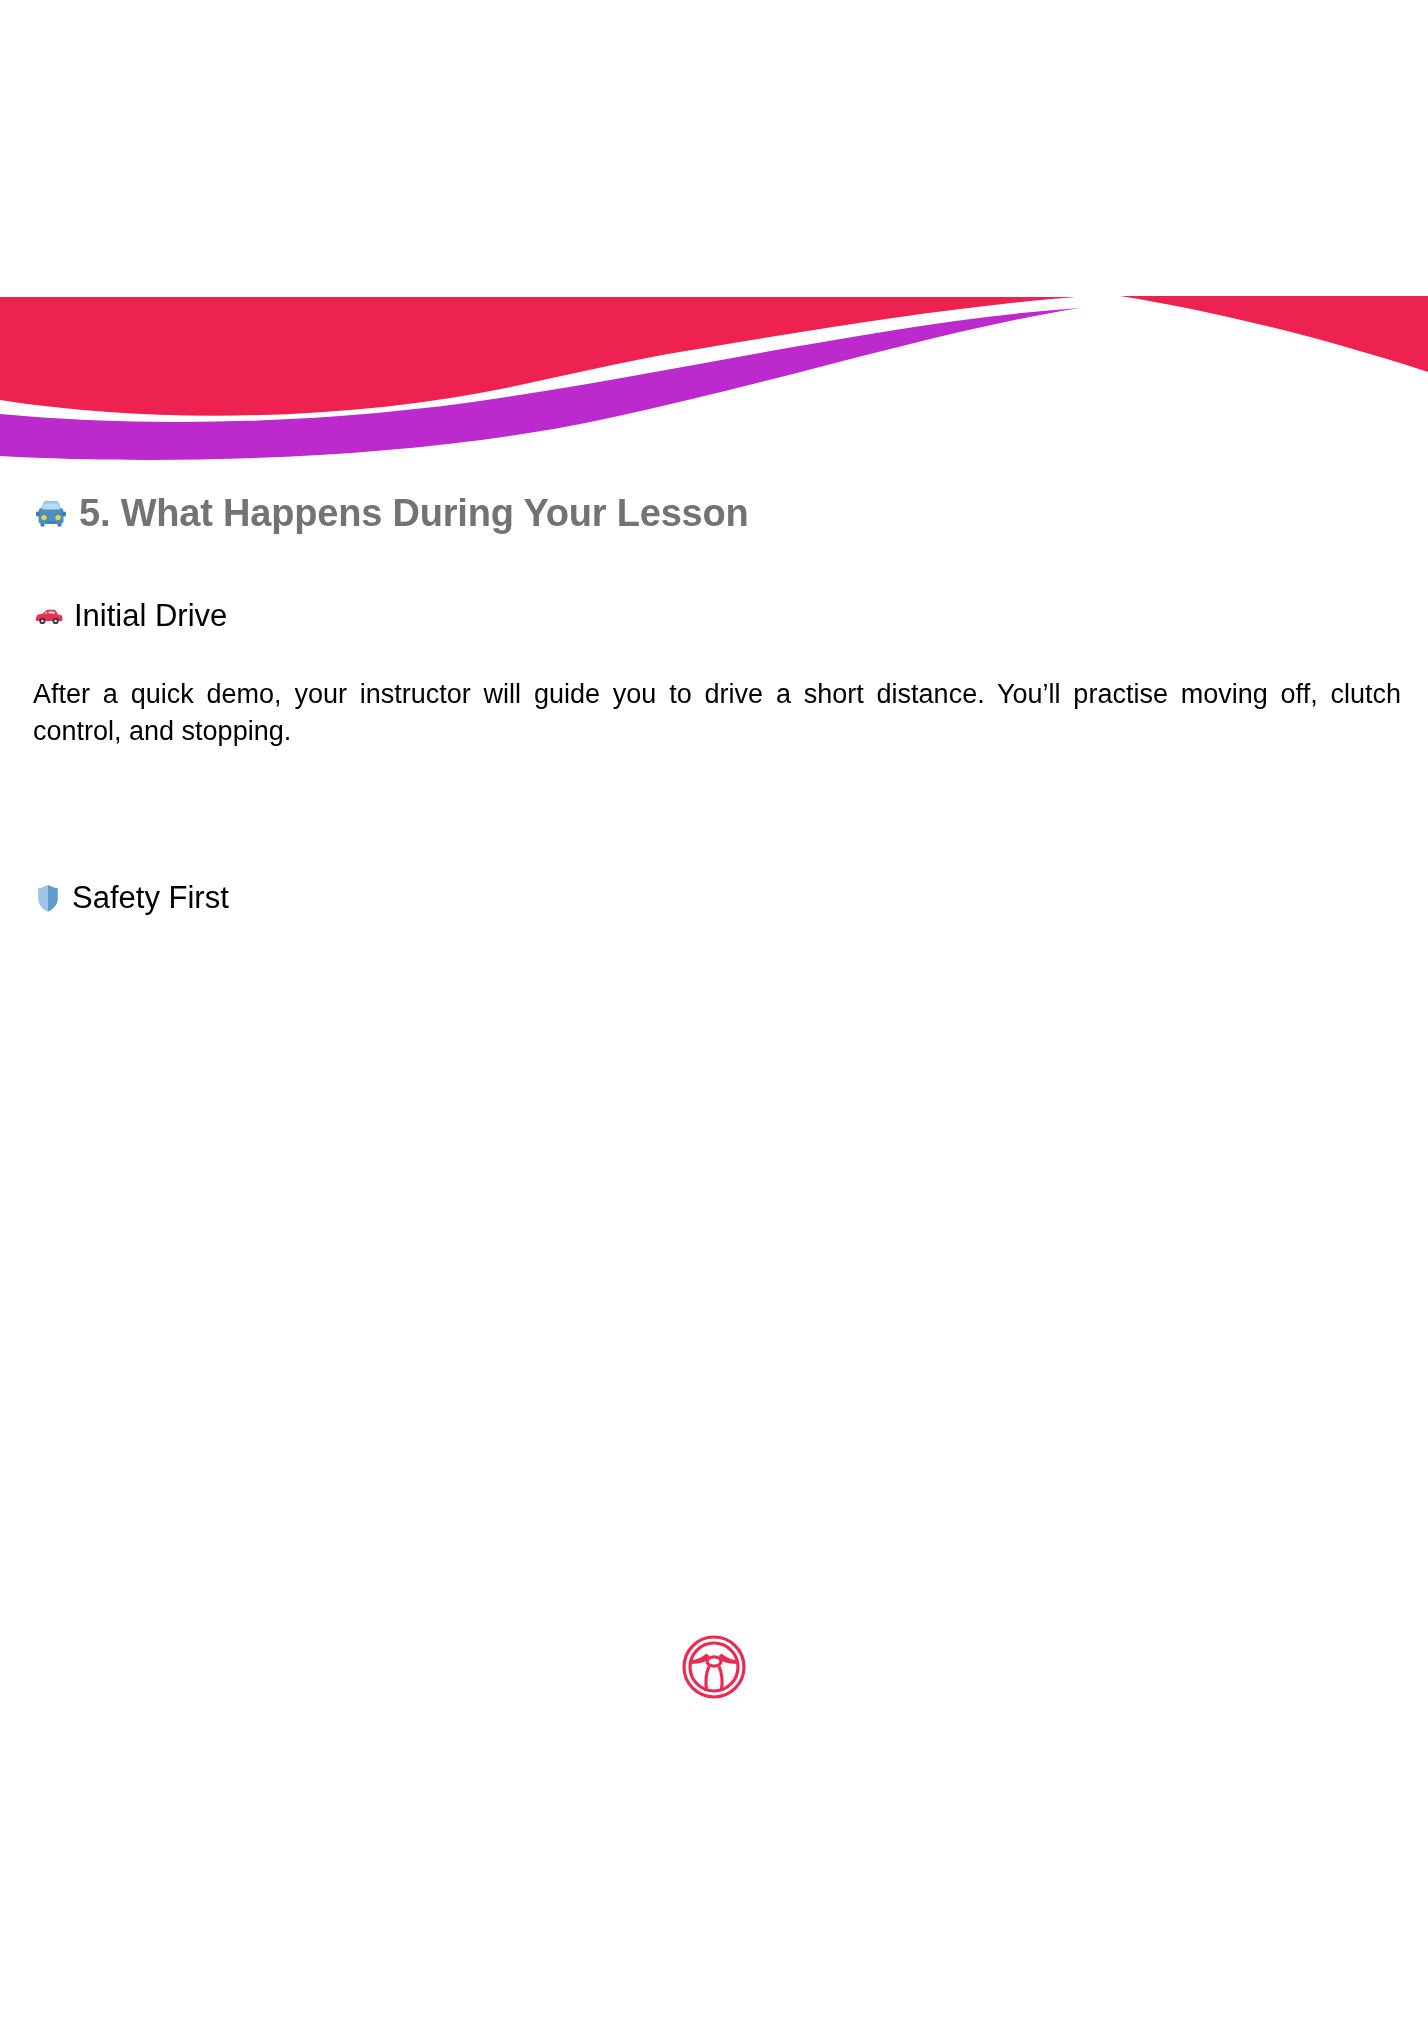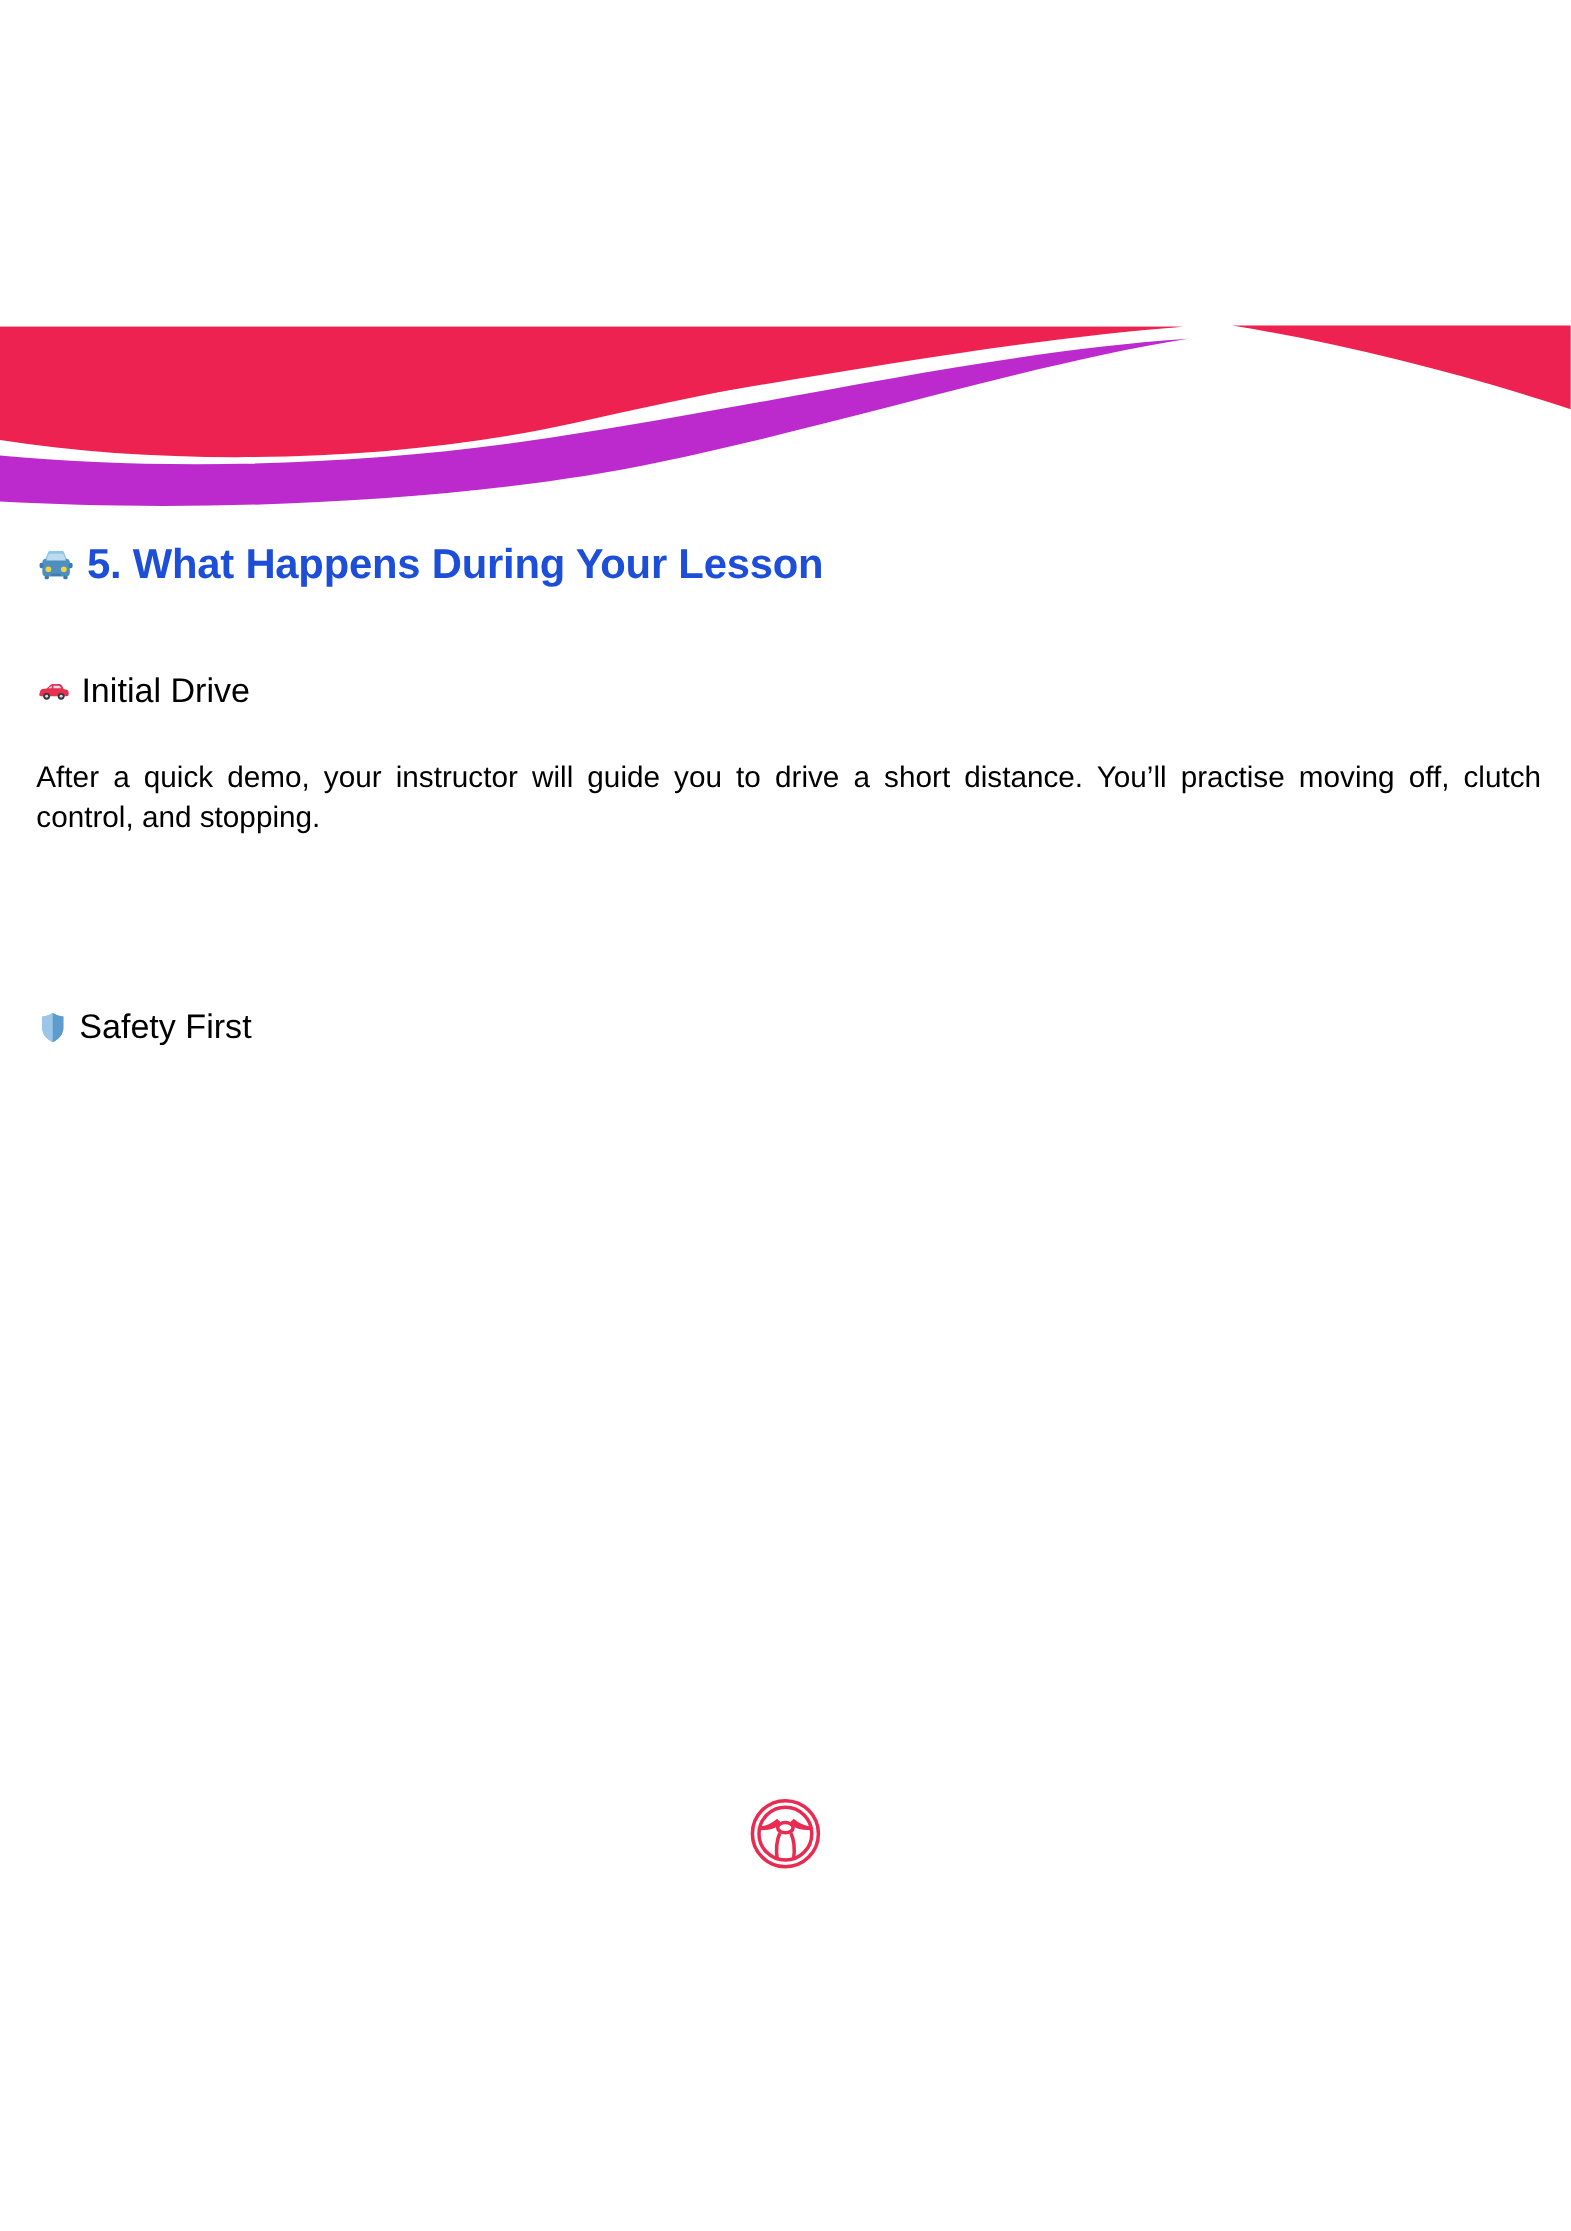--- a/index.html
+++ b/index.html
@@ -39,31 +39,31 @@
     left: 33px;
     width: 1368px;
   }
 
   .doc-title {
     font-size: 38px;
     font-weight: bold;
     letter-spacing: -0.2px;
     line-height: 1.25;
     margin: 0 0 0 0;
-    color: #1d4ed8;
+    color: #737373;
     display: flex;
     align-items: center;
     gap: 10px;
   }
   .doc-title .title-text {
     white-space: nowrap;
   }
 
   .section {
-    margin-top: 12px;
+    margin-top: 0;
   }
 
   .section-heading {
     font-size: 31px;
     font-weight: normal;
     line-height: 1.3;
     color: #000000;
     display: flex;
     align-items: center;
     gap: 9px;

